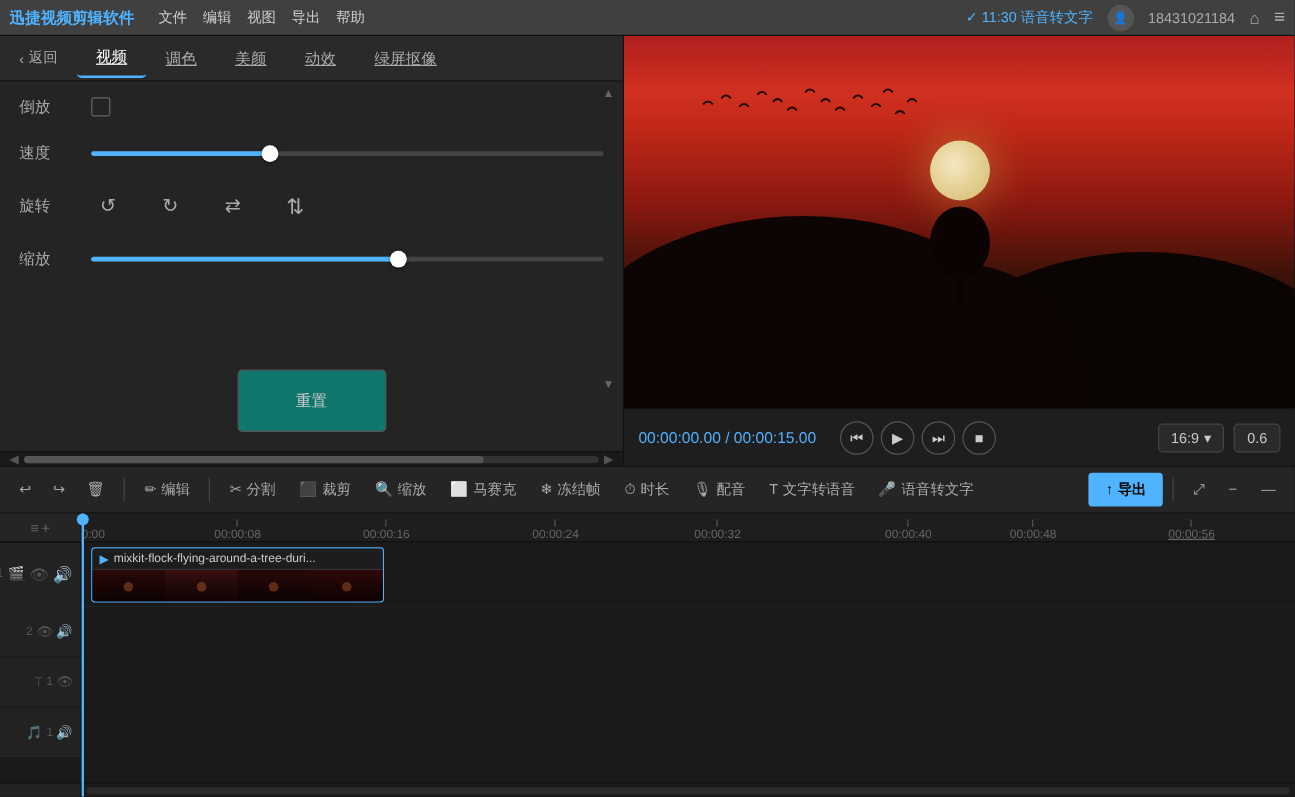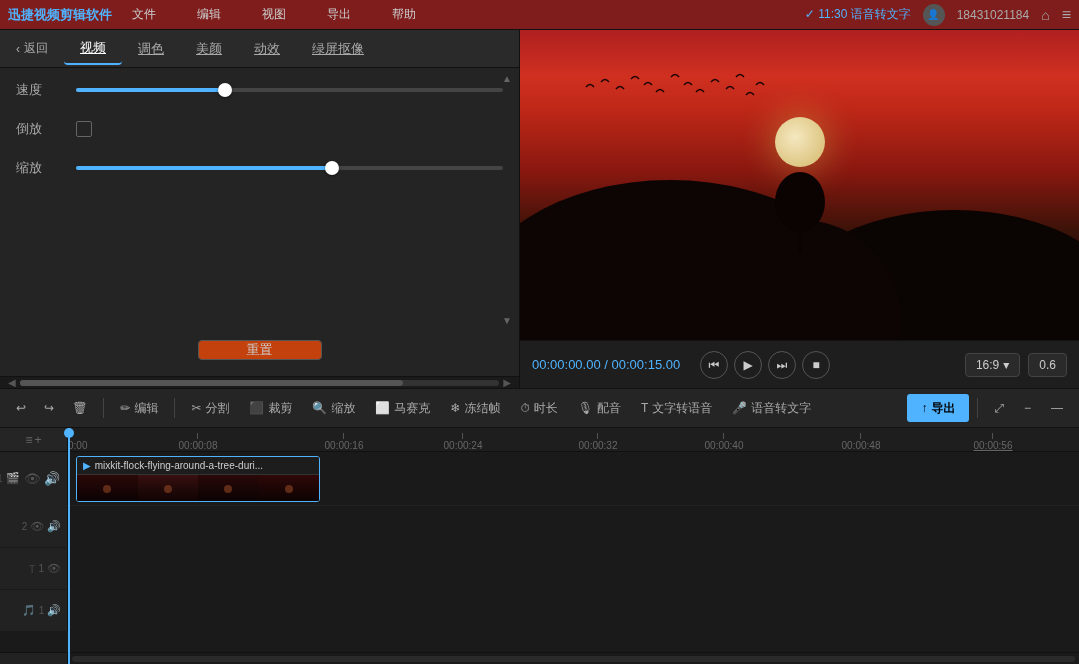--- a/index.html
+++ b/index.html
@@ -10,37 +10,37 @@
       font-size: 13px;
       width: 1079px;
       height: 664px;
       overflow: hidden;
       display: flex;
       flex-direction: column;
     }
 
     
     .menu-bar {
-      background: #7f1d1d;
+      background: #404040;
       height: 30px;
       display: flex;
       align-items: center;
       padding: 0 8px;
       border-bottom: 1px solid #111;
       flex-shrink: 0;
     }
     .menu-bar .app-name {
       color: #4fb3ff;
       font-size: 13px;
       margin-right: 16px;
       font-weight: bold;
     }
     .menu-bar .menu-items {
       display: flex;
-      gap: 33px;
+      gap: 5px;
       flex: 1;
     }
     .menu-bar .menu-item {
       color: #ccc;
       font-size: 12px;
       cursor: pointer;
       padding: 2px 4px;
     }
     .menu-bar .right-area {
       display: flex;
@@ -196,24 +196,24 @@
       color: #aaa; font-size: 16px;
     }
 
     
     .reset-area {
       padding: 8px 16px 16px;
       display: flex;
       justify-content: center;
     }
     .reset-btn {
-      background: #c2410c;
+      background: #0f766e;
       border: 1px solid #555;
       color: #ccc;
-      padding: 0 48px;
+      padding: 16px 48px;
       border-radius: 4px;
       cursor: pointer;
       font-size: 13px;
     }
 
     
     .panel-scrollbar {
       height: 12px;
       background: #1a1a1a;
       border-top: 1px solid #111;
@@ -624,36 +624,45 @@
       <div class="tab-item active">视频</div>
       <div class="tab-item">调色</div>
       <div class="tab-item">美颜</div>
       <div class="tab-item">动效</div>
       <div class="tab-item">绿屏抠像</div>
     </div>
 
     <div class="panel-content">
 
       <div class="control-row">
+        <div class="control-label">倒放</div>
+        <div class="checkbox-area">
+          <div class="checkbox-box"></div>
+        </div>
+      </div>
+
+      <div class="control-row">
         <div class="control-label">速度</div>
         <div class="slider-container">
           <div class="slider-track">
             <div class="slider-fill" style="width:35%"></div>
             <div class="slider-thumb" style="left:calc(35% - 7px)"></div>
           </div>
         </div>
       </div>
 
       <div class="control-row">
-        <div class="control-label">倒放</div>
-        <div class="checkbox-area">
-          <div class="checkbox-box"></div>
-        </div>
-      </div>
-
+        <div class="control-label">旋转</div>
+        <div class="rotate-controls">
+          <div class="rotate-btn">↺</div>
+          <div class="rotate-btn">↻</div>
+          <div class="rotate-btn">⇄</div>
+          <div class="rotate-btn" style="font-size:18px;">⇅</div>
+        </div>
+      </div>
 
       <div class="control-row">
         <div class="control-label">缩放</div>
         <div class="slider-container">
           <div class="slider-track">
             <div class="slider-fill" style="width:60%"></div>
             <div class="slider-thumb" style="left:calc(60% - 7px)"></div>
           </div>
         </div>
       </div>
@@ -796,24 +805,24 @@
       <div class="timeline-left-spacer">
 
         <div style="display:flex;align-items:center;justify-content:center;height:100%;padding:0 4px;gap:2px;">
           <span style="color:#666;font-size:12px;">≡</span>
           <span style="color:#666;font-size:12px;">+</span>
         </div>
       </div>
       <div class="timeline-ruler" style="position:relative;">
         <span class="ruler-mark" style="left:0px;">00:00:00</span>
         <span class="ruler-mark" style="left:130px;">00:00:08</span>
-        <span class="ruler-mark" style="left:276px;">00:00:16</span>
+        <span class="ruler-mark" style="left:254px;">00:00:16</span>
         <span class="ruler-mark" style="left:395px;">00:00:24</span>
         <span class="ruler-mark" style="left:530px;">00:00:32</span>
-        <span class="ruler-mark" style="left:656px;">00:00:40</span>
+        <span class="ruler-mark" style="left:689px;">00:00:40</span>
         <span class="ruler-mark" style="left:793px;">00:00:48</span>
         <span class="ruler-mark" style="left:925px;text-decoration:underline;">00:00:56</span>
       </div>
     </div>
 
     <div style="position:absolute;top:0;left:68px;width:2px;height:100%;background:#4fb3ff;z-index:20;pointer-events:none;">
       <div style="position:absolute;top:0;left:-4px;width:10px;height:10px;background:#4fb3ff;border-radius:50%;"></div>
     </div>
 
     <div class="timeline-tracks">

